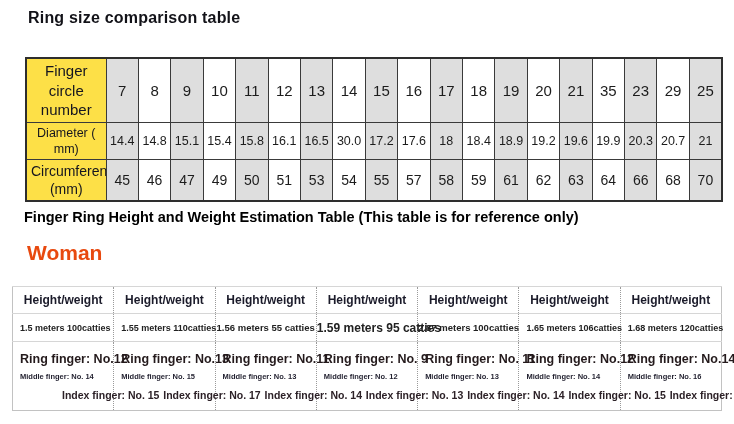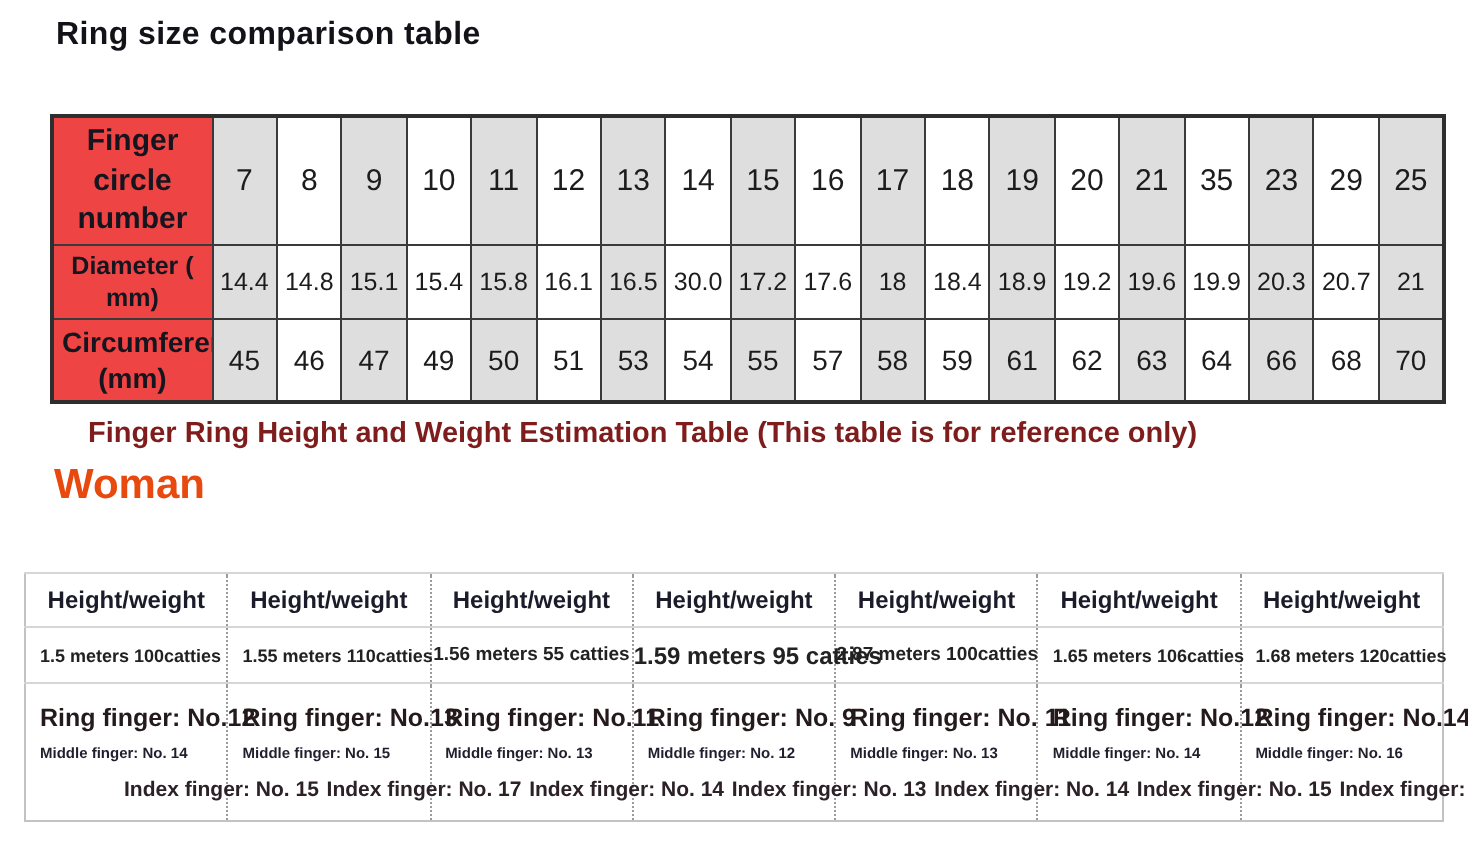--- a/index.html
+++ b/index.html
@@ -20,36 +20,36 @@
     position:absolute; left:25px; top:57px;
     width:698px; border-collapse:collapse; table-layout:fixed;
   }
   table.ring td {
     border:1px solid #3a3a3a;
     text-align:center; vertical-align:middle;
     overflow:hidden;
   }
   table.ring { border:2px solid #2e2e2e; }
   td.rlabel {
-    width:80px; background:#ef4444;
-    font-weight:bold; font-size:10px; color:#15151f;
+    width:80px; background:#fde047;
+    font-weight:normal; font-size:10px; color:#15151f;
     text-align:left; padding:2px 4px; line-height:1.3;
   }
   table.ring td.data.g { background:#dedede; }
   tr.row-num td { height:38px; font-size:15px; }
   tr.row-dia td { height:34px; font-size:12.5px; }
   tr.row-cir td { height:36px; font-size:14px; }
 
   
   .est-title {
-    position:absolute; left:44px; top:209px;
-    font-size:14.5px; font-weight:bold; color:#7f1d1d;
+    position:absolute; left:24px; top:209px;
+    font-size:14.5px; font-weight:bold; color:#000000;
   }
   .gender-title {
-    position:absolute; left:27px; top:231px;
+    position:absolute; left:27px; top:241px;
     font-size:21px; font-weight:bold; color:#e8490f;
   }
 
   
   table.woman {
     position:absolute; left:12px; top:286px;
     width:710px; border-collapse:collapse; table-layout:fixed;
   }
   table.woman { border:1px solid #c2c2c2; }
   table.woman td {

